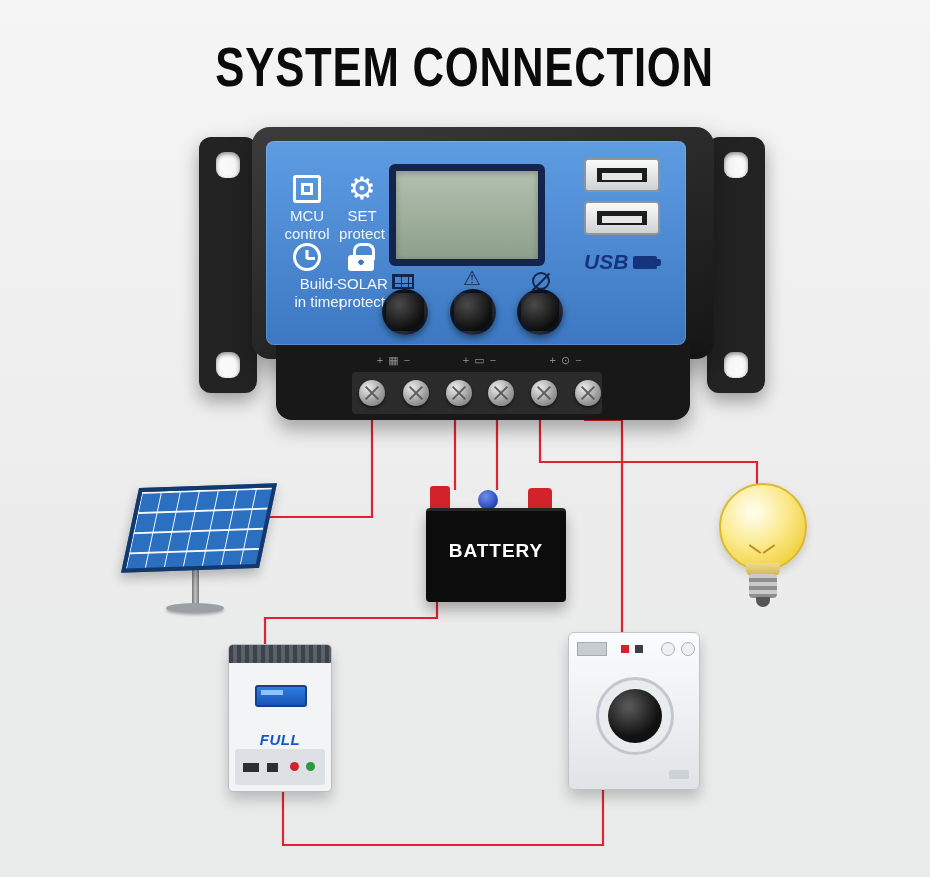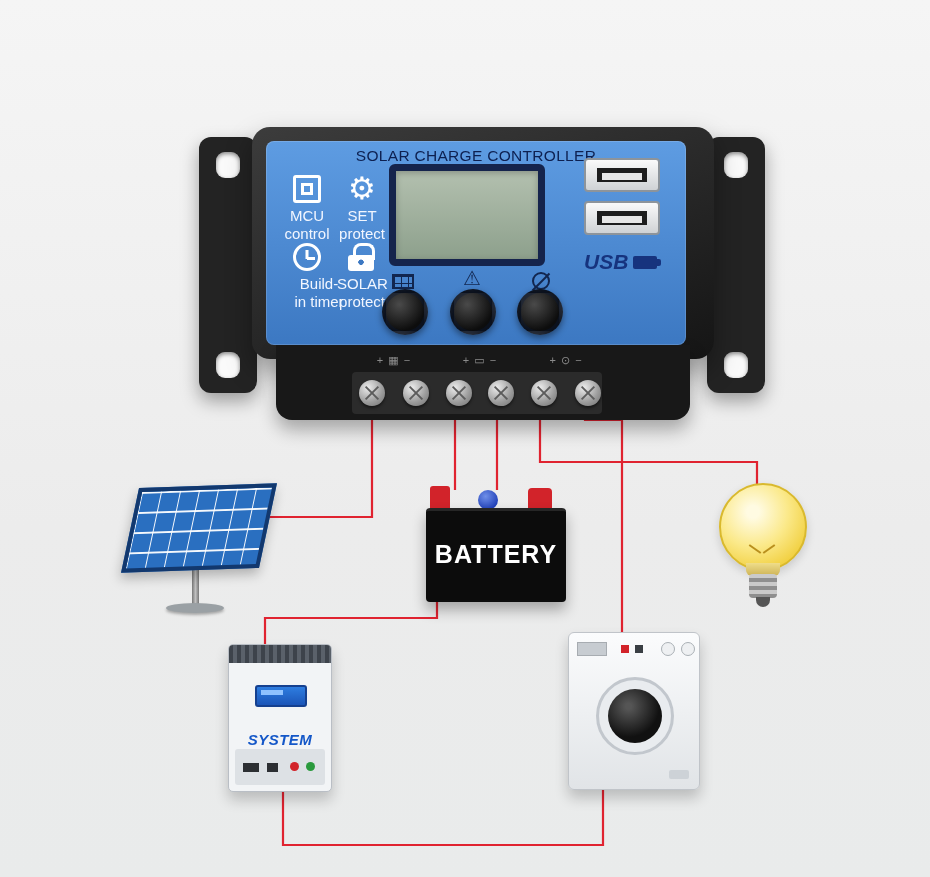--- a/index.html
+++ b/index.html
@@ -107,21 +107,21 @@
                  box-shadow:0 6px 12px rgba(0,0,0,.25); }
   .solar-pole { position:absolute; left:192px; top:566px; width:7px; height:42px;
                 background:linear-gradient(90deg,#777,#c0c0c0,#777); }
   .solar-base { position:absolute; left:166px; top:603px; width:58px; height:10px;
                 background:#9aa0a4; border-radius:50%; box-shadow:0 2px 3px rgba(0,0,0,.3); }
 
   .battery { position:absolute; left:426px; top:486px; width:140px; height:116px; }
   .bat-body { position:absolute; left:0; top:22px; width:140px; height:94px; background:#0c0c0c;
               border-radius:4px; border-top:3px solid #262626; box-shadow:0 8px 14px rgba(0,0,0,.3); }
   .bat-label { position:absolute; left:0; top:54px; width:140px; text-align:center;
-               color:#fff; font-weight:bold; font-size:25px; letter-spacing:1px; }
+               color:#fff; font-weight:bold; font-size:19px; letter-spacing:1px; }
   .bat-term-red-l { position:absolute; left:4px; top:0; width:20px; height:30px; background:#d2232a; border-radius:3px; }
   .bat-cap-blue { position:absolute; left:52px; top:4px; width:20px; height:20px; border-radius:50%;
                   background:radial-gradient(circle at 38% 32%, #6f8fe8, #1f3fb8 75%); }
   .bat-term-red-r { position:absolute; left:102px; top:2px; width:24px; height:24px; background:#d2232a; border-radius:4px; }
 
   .bulb-glass { position:absolute; left:719px; top:483px; width:88px; height:88px; border-radius:50%;
                 background:radial-gradient(circle at 38% 32%, #fffbe2 8%, #fbe98a 45%, #f0cd38 82%);
                 border:2px solid #d9b92e; box-shadow:0 4px 10px rgba(0,0,0,.15); }
   .bulb-fil1, .bulb-fil2 { position:absolute; width:14px; height:2px; background:#b98f1d; }
   .bulb-fil1 { left:748px; top:548px; transform:rotate(35deg); }
@@ -176,35 +176,37 @@
   <svg class="wires" width="930" height="877">
     <polyline points="372,393 372,517 268,517"></polyline>
     <polyline points="455,393 455,490"></polyline>
     <polyline points="497,393 497,490"></polyline>
     <polyline points="540,393 540,462 757,462 757,580"></polyline>
     <polyline points="585,393 585,420 622,420 622,636"></polyline>
     <polyline points="437,598 437,618 265,618 265,646"></polyline>
     <polyline points="283,790 283,845 603,845 603,788"></polyline>
   </svg>
 
+  <div class="title">
+    <span class="title-inner">SYSTEM CONNECTION</span>
+  </div>
 
   <div class="ear left">
     <div class="hole top"></div>
     <div class="hole bottom"></div>
   </div>
   <div class="ear right">
     <div class="hole top"></div>
     <div class="hole bottom"></div>
   </div>
 
   <div class="ctrl-body"></div>
   <div class="ctrl-lower"></div>
 
   <div class="face"></div>
-  <div class="face-title">SOLAR CHARGE CONTROLLER</div>
 
   <div class="f-icon icon-chip" style="left:293px; top:175px;"></div>
   <div class="f-icon glyph-icon" style="left:346px; top:175px;">⚙</div>
   <div class="f-icon icon-clock" style="left:293px; top:243px;"></div>
   <div class="f-icon icon-lock" style="left:293px; top:243px; left:347px;"></div>
 
   <div class="f-label" style="left:282px; top:207px;">MCU control</div>
   <div class="f-label" style="left:337px; top:207px;">SET protect</div>
   <div class="f-label" style="left:294px; top:275px;">Build-in timer</div>
   <div class="f-label" style="left:337px; top:275px;">SOLAR protect</div>
@@ -254,21 +256,21 @@
   <div class="bulb-glass"></div>
   <div class="bulb-fil1"></div>
   <div class="bulb-fil2"></div>
   <div class="bulb-neck"></div>
   <div class="bulb-base"></div>
   <div class="bulb-tip"></div>
 
   <div class="inverter">
     <div class="inv-vents"></div>
     <div class="inv-screen"></div>
-    <div class="inv-brand">SYSTEM</div>
+    <div class="inv-brand">FULL</div>
     <div class="inv-bottom">
       <div class="inv-port1"></div>
       <div class="inv-port2"></div>
       <div class="inv-sw-red"></div>
       <div class="inv-sw-grn"></div>
     </div>
   </div>
 
   <div class="washer">
     <div class="wash-display"></div>

